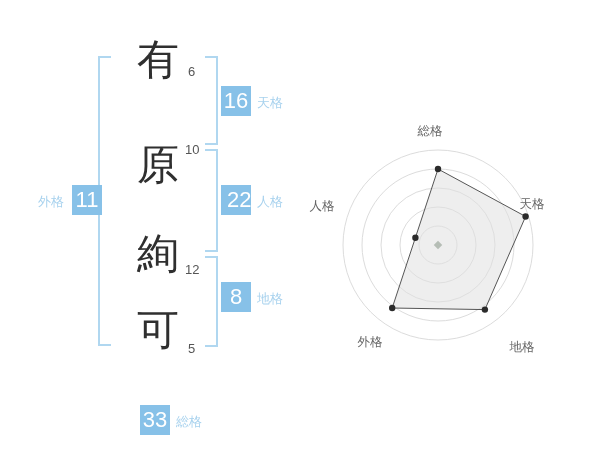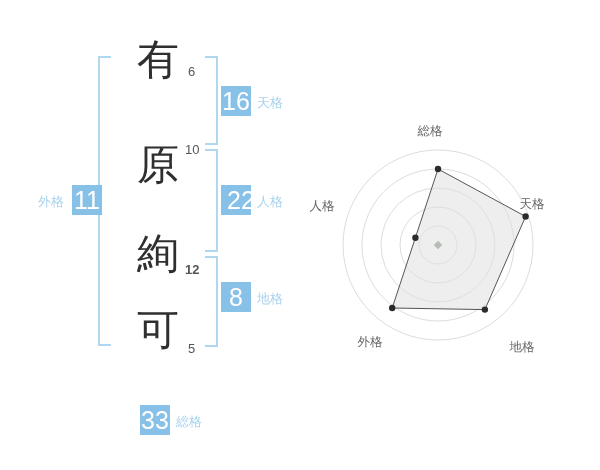--- a/index.html
+++ b/index.html
@@ -33,21 +33,21 @@
     border:2px solid var(--bracket,#b0d7f0);
     background:transparent;
   }
   .bracket.open-right { border-right:none; }
   .bracket.open-left  { border-left:none; }
   .badge {
     position:absolute;
     width:30px; height:30px;
     background:var(--accent,#87c1e8);
     color:#ffffff;
-    font-size:25px;
+    font-size:22px;
     line-height:30px;
     text-align:center;
   }
   .grid-label {
     position:absolute;
     font-size:13px;
     color:var(--accent-light,#aed6f0);
     white-space:nowrap;
   }
   .radar {
@@ -60,21 +60,21 @@
 
 <div class="stage">
 
   <div class="kanji" style="left:132px; top:36px;">有</div>
   <div class="kanji" style="left:132px; top:141px;">原</div>
   <div class="kanji" style="left:132px; top:230px;">絢</div>
   <div class="kanji" style="left:132px; top:306px;">可</div>
 
   <div class="strokes" style="left:188px; top:64px;">6</div>
   <div class="strokes" style="left:185px; top:142px;">10</div>
-  <div class="strokes" style="left:185px; top:262px;font-weight:bold;">12</div>
+  <div class="strokes" style="left:185px; top:262px;">12</div>
   <div class="strokes" style="left:188px; top:341px;">5</div>
 
   <div class="bracket open-right" style="left:98px;  top:56px;  width:13px; height:290px;"></div>
   <div class="bracket open-left" style="left:205px; top:56px;  width:13px; height:89px;"></div>
   <div class="bracket open-left" style="left:205px; top:149px; width:13px; height:103px;"></div>
   <div class="bracket open-left" style="left:205px; top:256px; width:13px; height:91px;"></div>
 
   <div class="badge" style="left:221px; top:86px;">16</div>
   <div class="grid-label" style="left:257px; top:94px;">天格</div>
 

